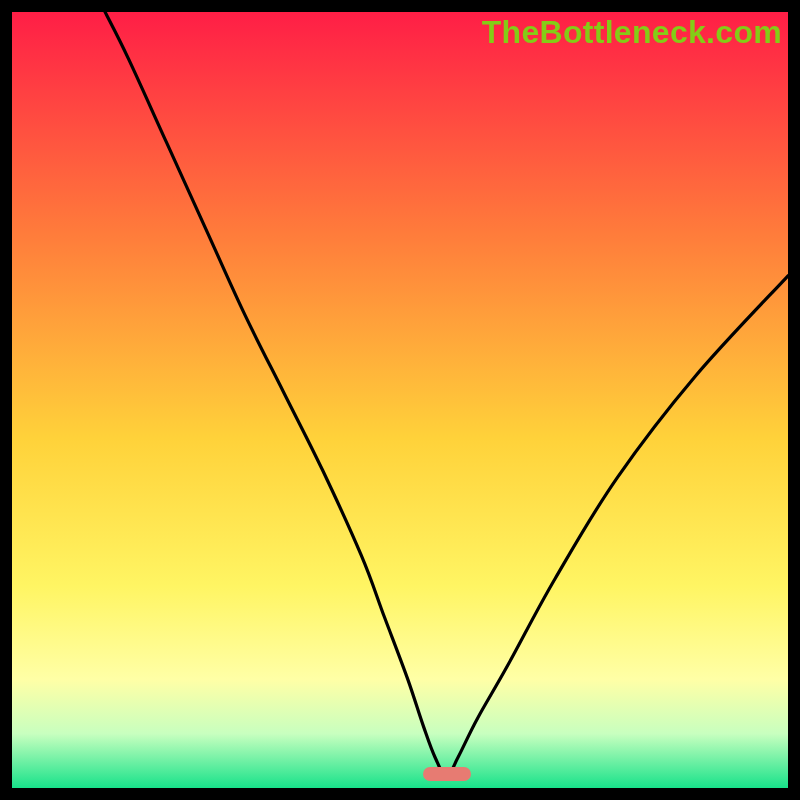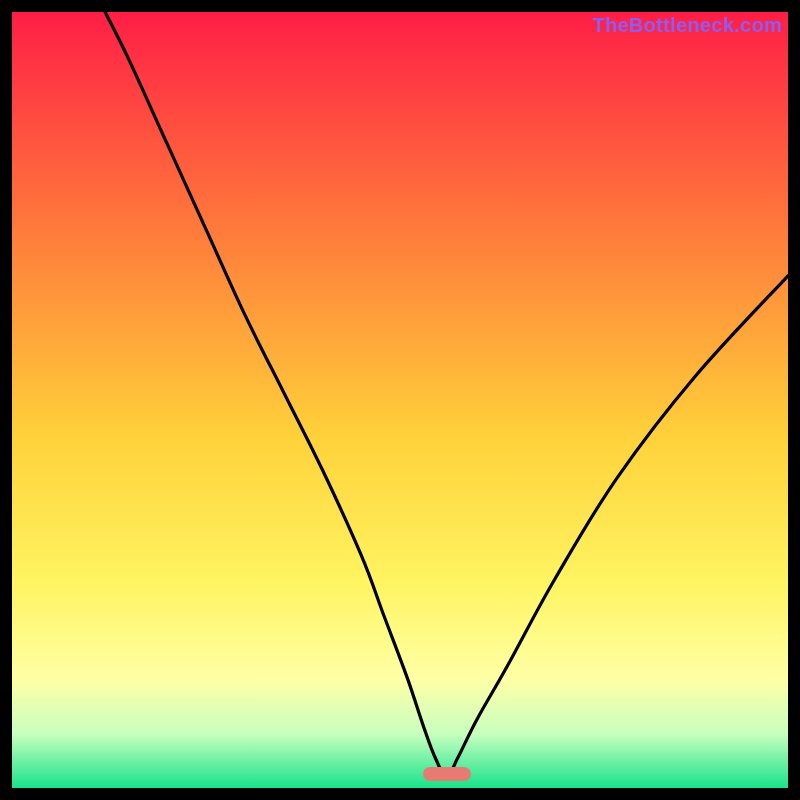--- a/index.html
+++ b/index.html
@@ -26,23 +26,23 @@
   .plot-area svg {
     display: block;
     width: 776px;
     height: 776px;
   }
   .watermark {
     position: absolute;
     top: 14px;
     right: 18px;
     font-family: Arial, Helvetica, sans-serif;
-    font-size: 20px;
+    font-size: 32px;
     font-weight: 600;
-    color: #8b5cf6;
+    color: #84cc16;
     letter-spacing: 0.3px;
     user-select: none;
   }
   .marker {
     position: absolute;
     height: 14px;
     border-radius: 7px;
     background: #e77b72;
     transform: translate(-50%, -50%);
   }

